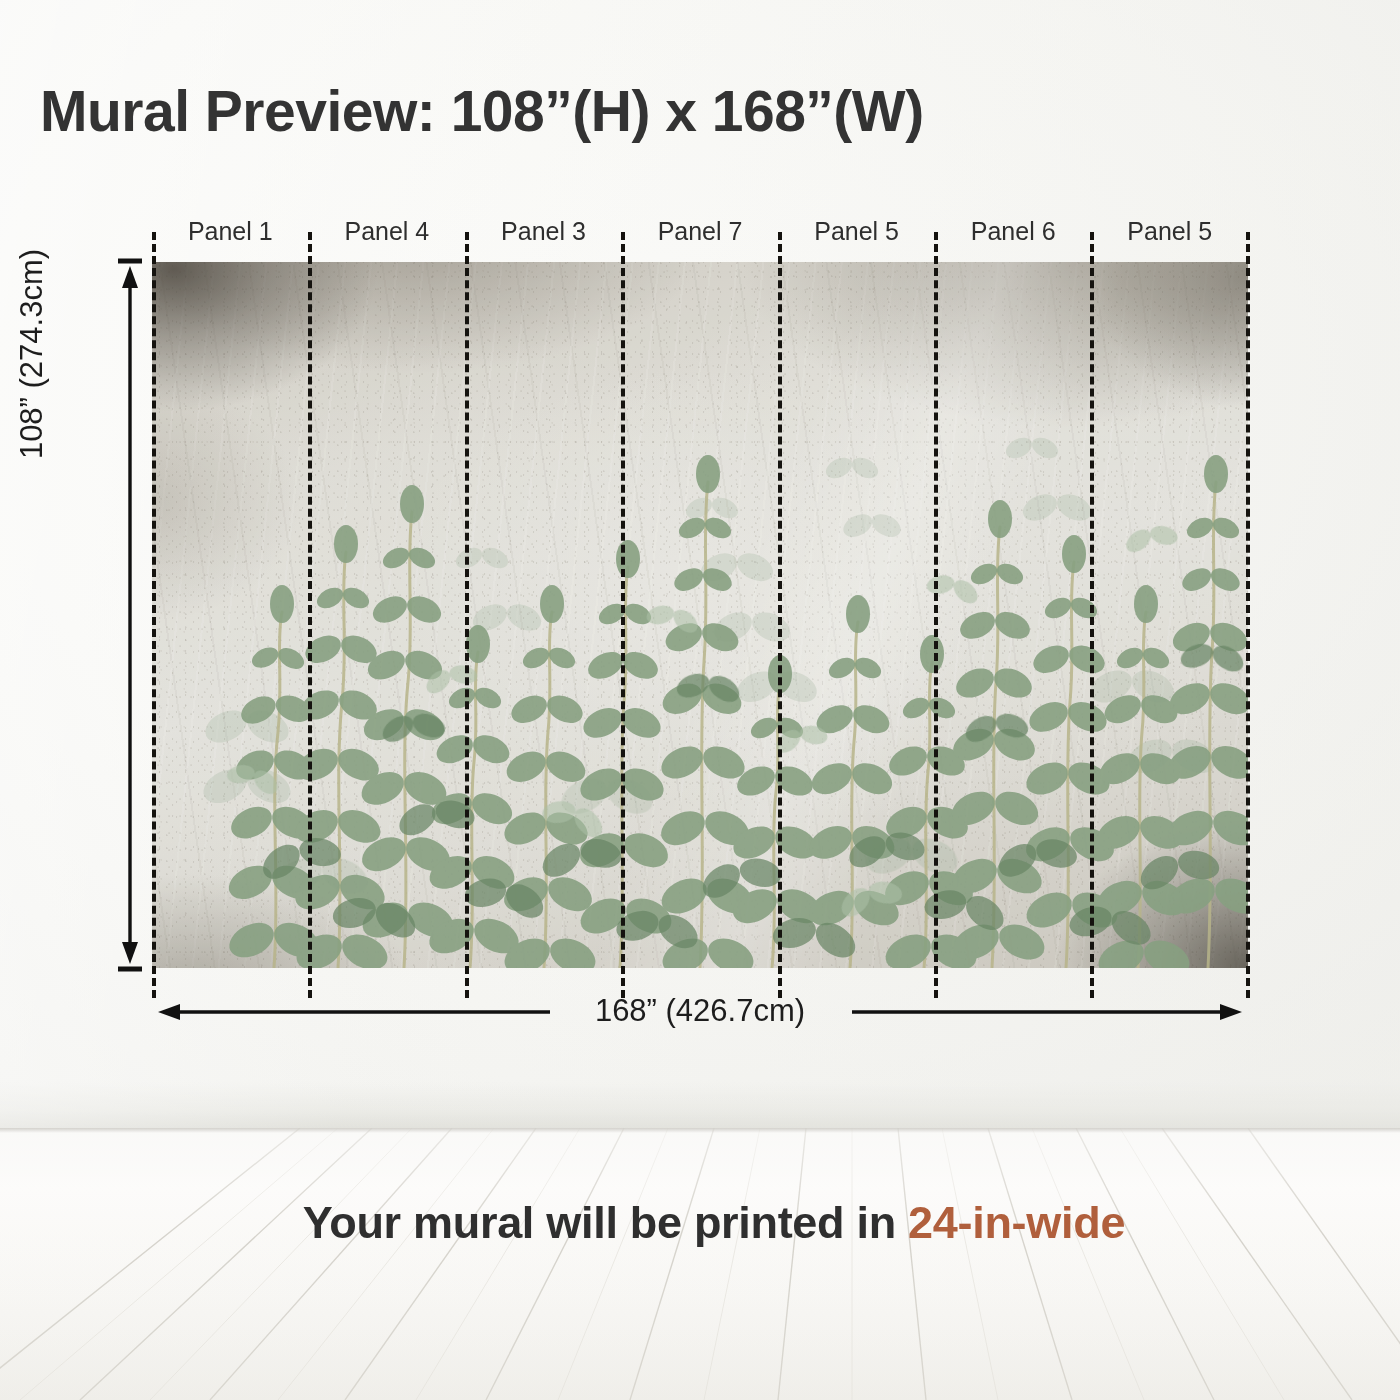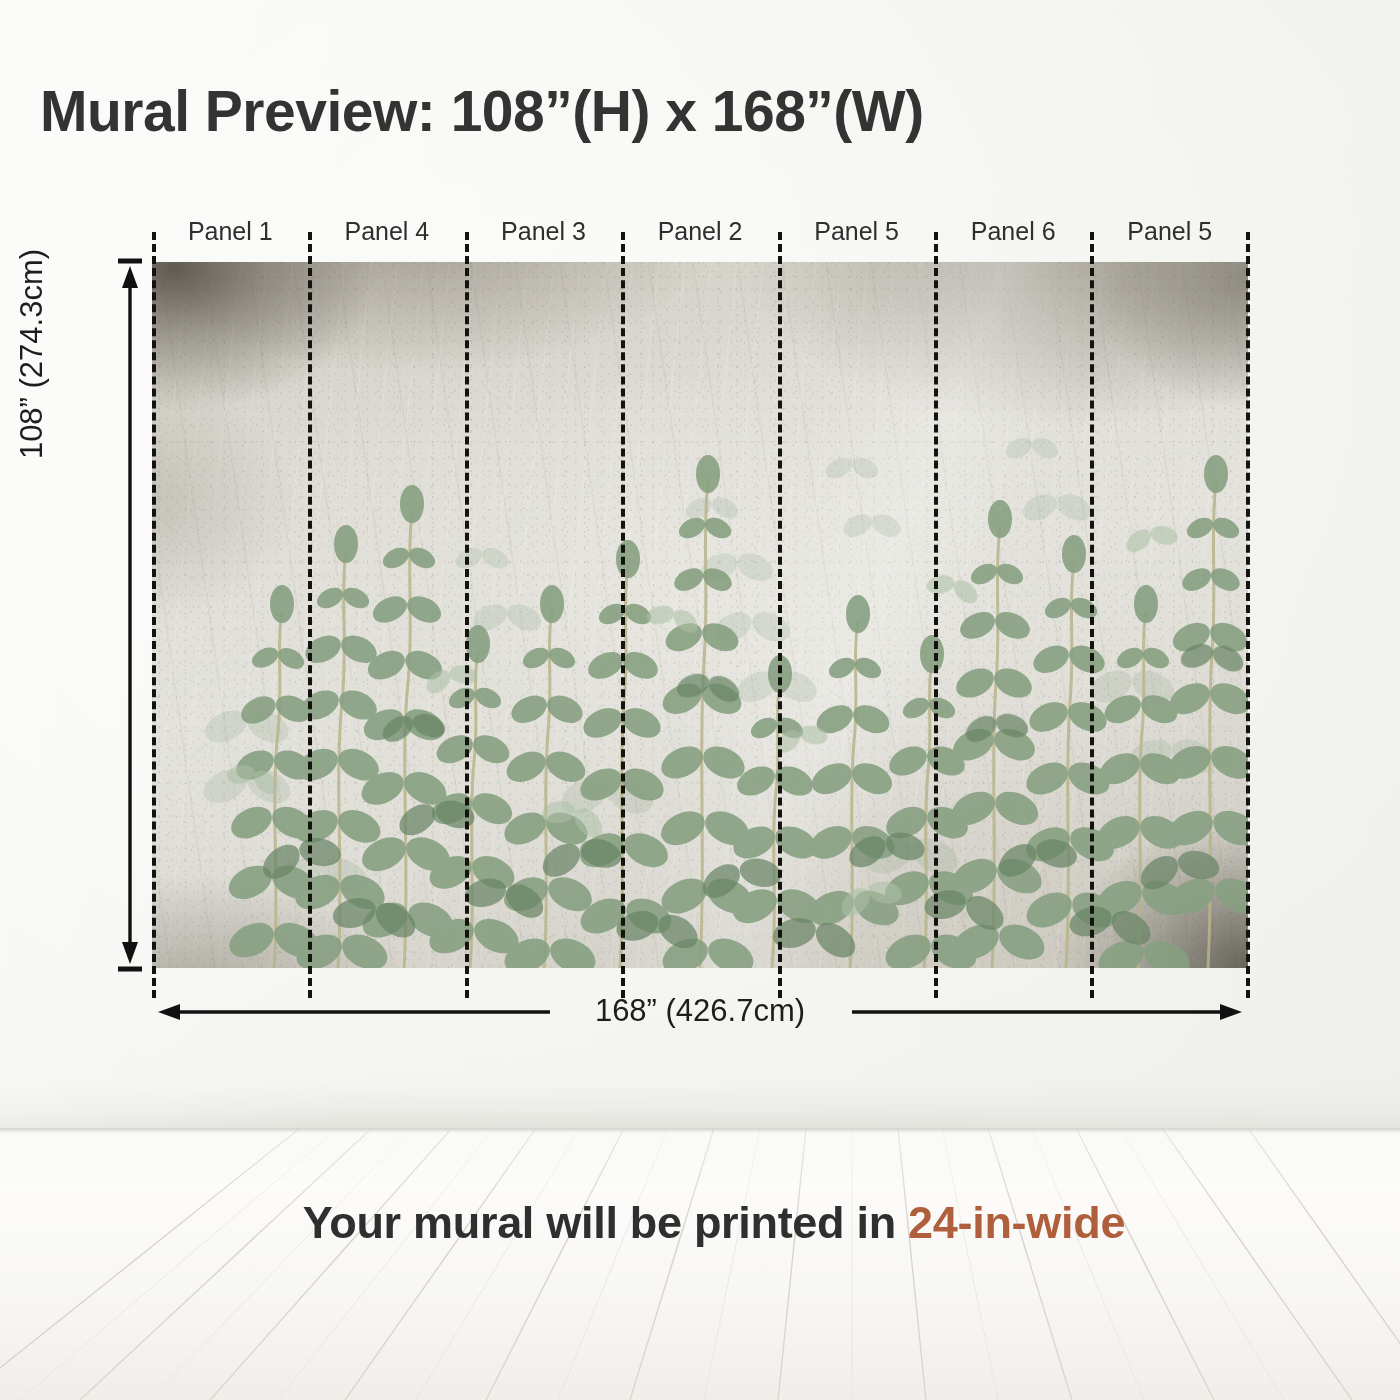--- a/index.html
+++ b/index.html
@@ -151,21 +151,21 @@
 <div id="wall">
   <div id="wallShadowBottom"></div>
 </div>
 
 <div id="title">Mural Preview: 108”(H) x 168”(W)</div>
 
 <div id="panelLabels">
   <div class="panel-label">Panel 1</div>
   <div class="panel-label">Panel 4</div>
   <div class="panel-label">Panel 3</div>
-  <div class="panel-label">Panel 2</div>
+  <div class="panel-label">Panel 7</div>
   <div class="panel-label">Panel 5</div>
   <div class="panel-label">Panel 6</div>
   <div class="panel-label">Panel 5</div>
 </div>
 
 <div id="mural">
   <div class="plaster"></div>
   <div class="speckle"></div>
   <div class="streaks"></div>
   <div class="vignette"></div>

